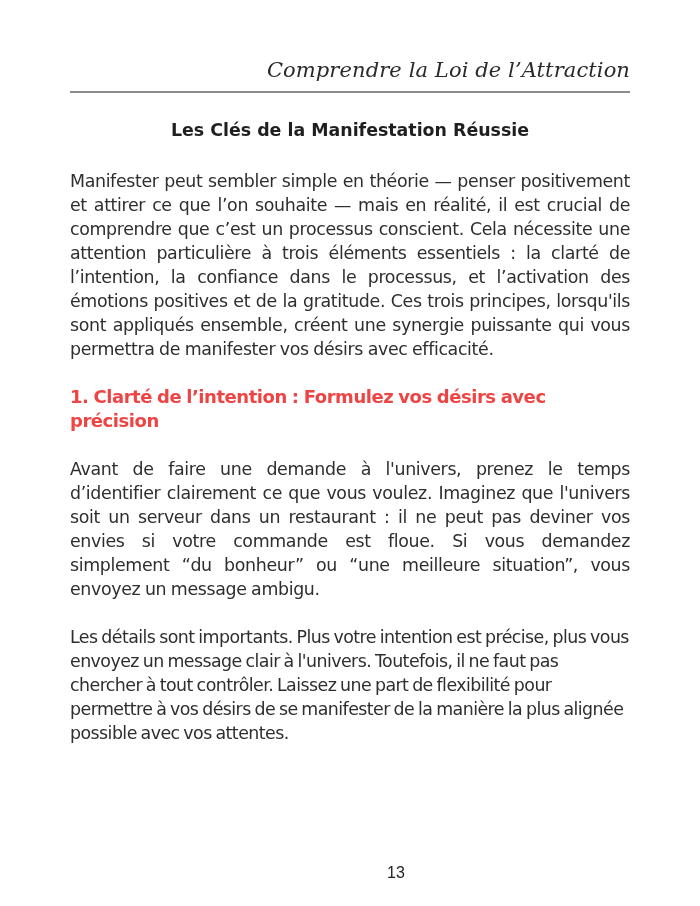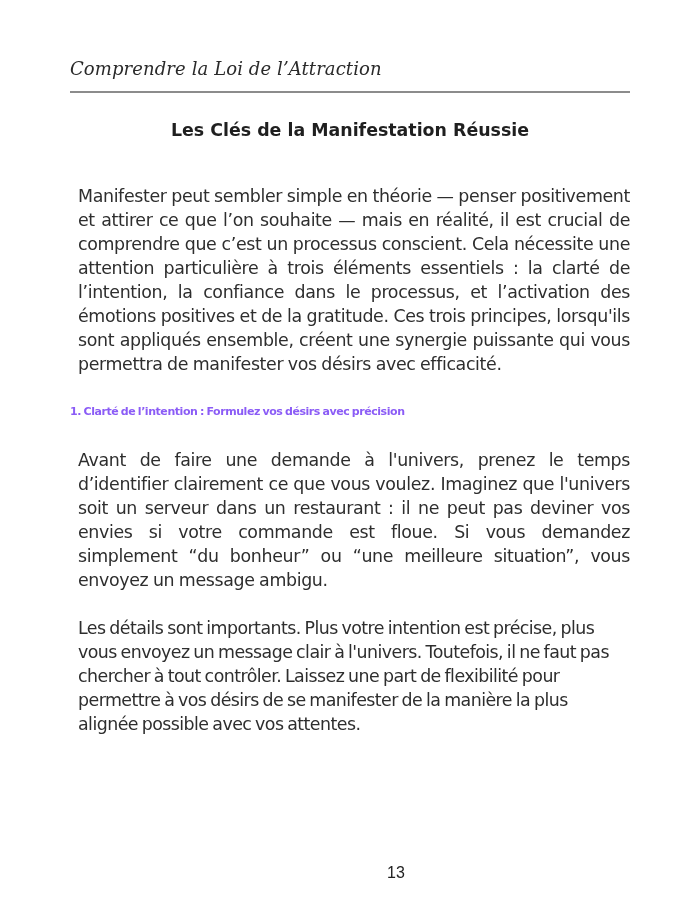--- a/index.html
+++ b/index.html
@@ -12,24 +12,24 @@
       height: 906px;
       position: relative;
       overflow: hidden;
       color: #2b2b2b;
     }
     .running-header {
       position: absolute;
       left: 70px;
       top: 58px;
       width: 560px;
-      text-align: left;
+      text-align: right;
       font-family: "DejaVu Serif", "Liberation Serif", serif;
       font-style: italic;
-      font-size: 18px;
+      font-size: 21px;
       color: #2a2a2a;
       letter-spacing: 0.1px;
     }
     .header-rule {
       position: absolute;
       left: 70px;
       top: 91px;
       width: 560px;
       height: 2px;
       background: #8c8c8c;
@@ -42,38 +42,38 @@
       font-family: "DejaVu Sans", "Liberation Sans", sans-serif;
       font-size: 17.4px;
       line-height: 24px;
       color: #2e2e2e;
     }
     .chapter-title {
       text-align: center;
       font-weight: bold;
       font-size: 17.4px;
       color: #1f1f1f;
-      margin: 0 0 42px 0;
+      margin: 0 0 27px 0;
       line-height: 24px;
     }
     .para {
       text-align: justify;
-      margin: 0 0 24px 8px;
+      margin: 0 0 24px 0;
       letter-spacing: -0.35px;
       word-spacing: -0.6px;
     }
     .para.tight {
       text-align: left;
       letter-spacing: -0.55px;
       word-spacing: -1.2px;
     }
     .section-heading {
       font-weight: bold;
-      font-size: 11px;
-      color: #8b5cf6;
+      font-size: 18px;
+      color: #ef4444;
       margin: 0 0 24px 0;
       letter-spacing: -0.45px;
       word-spacing: -0.8px;
     }
     .page-number {
       position: absolute;
       left: 0;
       top: 864px;
       width: 700px;
       text-align: center;

